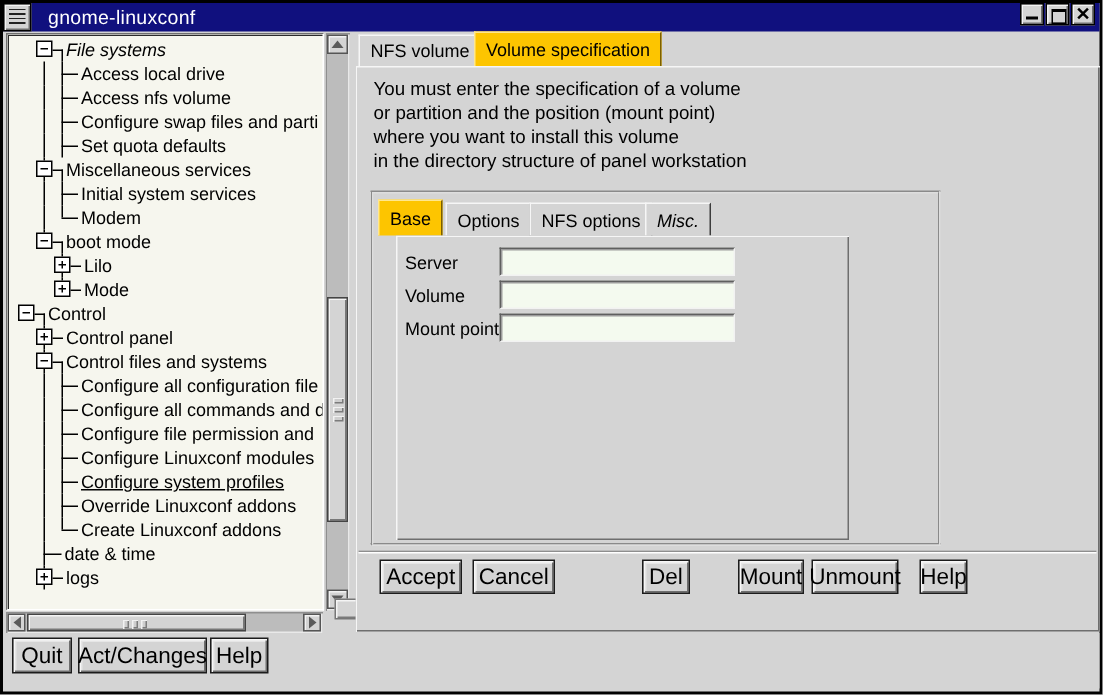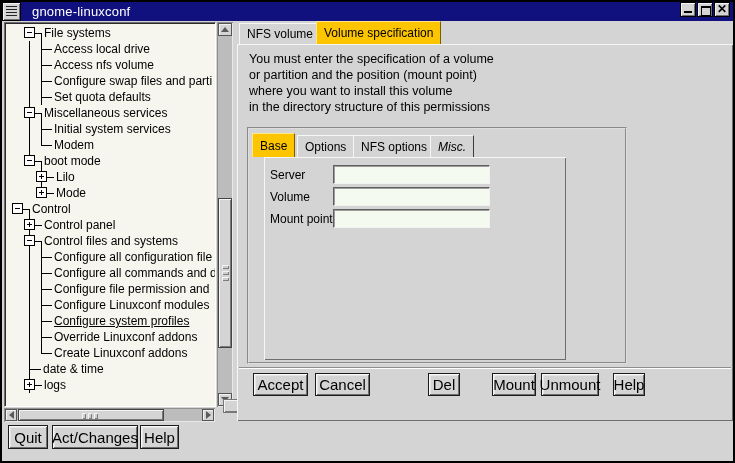--- a/index.html
+++ b/index.html
@@ -78,21 +78,21 @@
     </div>
 
   <div class="tree-view">
     <div class="tree-inner">
         <div class="trow">
           <div class="tl" style="left: 35px; top: 8px; height: 8px;"></div>
           <div class="td" style="left: 28px; width: 8px;"></div>
           <div class="tbox" style="left: 18px;">
             <div class="bh"></div>
           </div>
-          <span class="tlabel" style="left: 38px;">File systems</span>
+          <span class="tlabel" style="left: 38px; font-style: italic;">File systems</span>
         </div>
         <div class="trow">
           <div class="tl" style="left: 23px; top: 0px; height: 16px;"></div>
           <div class="tl" style="left: 35px; top: 0px; height: 16px;"></div>
           <div class="td" style="left: 35px; width: 11px;"></div>
           <span class="tlabel" style="left: 48px;">Access local drive</span>
         </div>
         <div class="trow">
           <div class="tl" style="left: 23px; top: 0px; height: 16px;"></div>
           <div class="tl" style="left: 35px; top: 0px; height: 16px;"></div>
@@ -278,21 +278,21 @@
   <div class="tab main-tab" style="left:239px;">
       <span>NFS volume</span>
     </div>
   <div class="tab main-tab active" style="left:316px;">
       <span>Volume specification</span>
     </div>
 
   <div class="desc-line" style="top:52px;">You must enter the specification of a volume</div>
   <div class="desc-line" style="top:68px;">or partition and the position (mount point)</div>
   <div class="desc-line" style="top:84px;">where you want to install this volume</div>
-  <div class="desc-line" style="top:100px;">in the directory structure of this permissions</div>
+  <div class="desc-line" style="top:100px;">in the directory structure of panel workstation</div>
 
   <div class="group-frame"></div>
 
   <div class="tab form-tab active" style="left:252px;">
       <span>Base</span>
     </div>
   <div class="tab form-tab" style="left:297px;">
       <span>Options</span>
     </div>
   <div class="tab form-tab" style="left:353px;">

